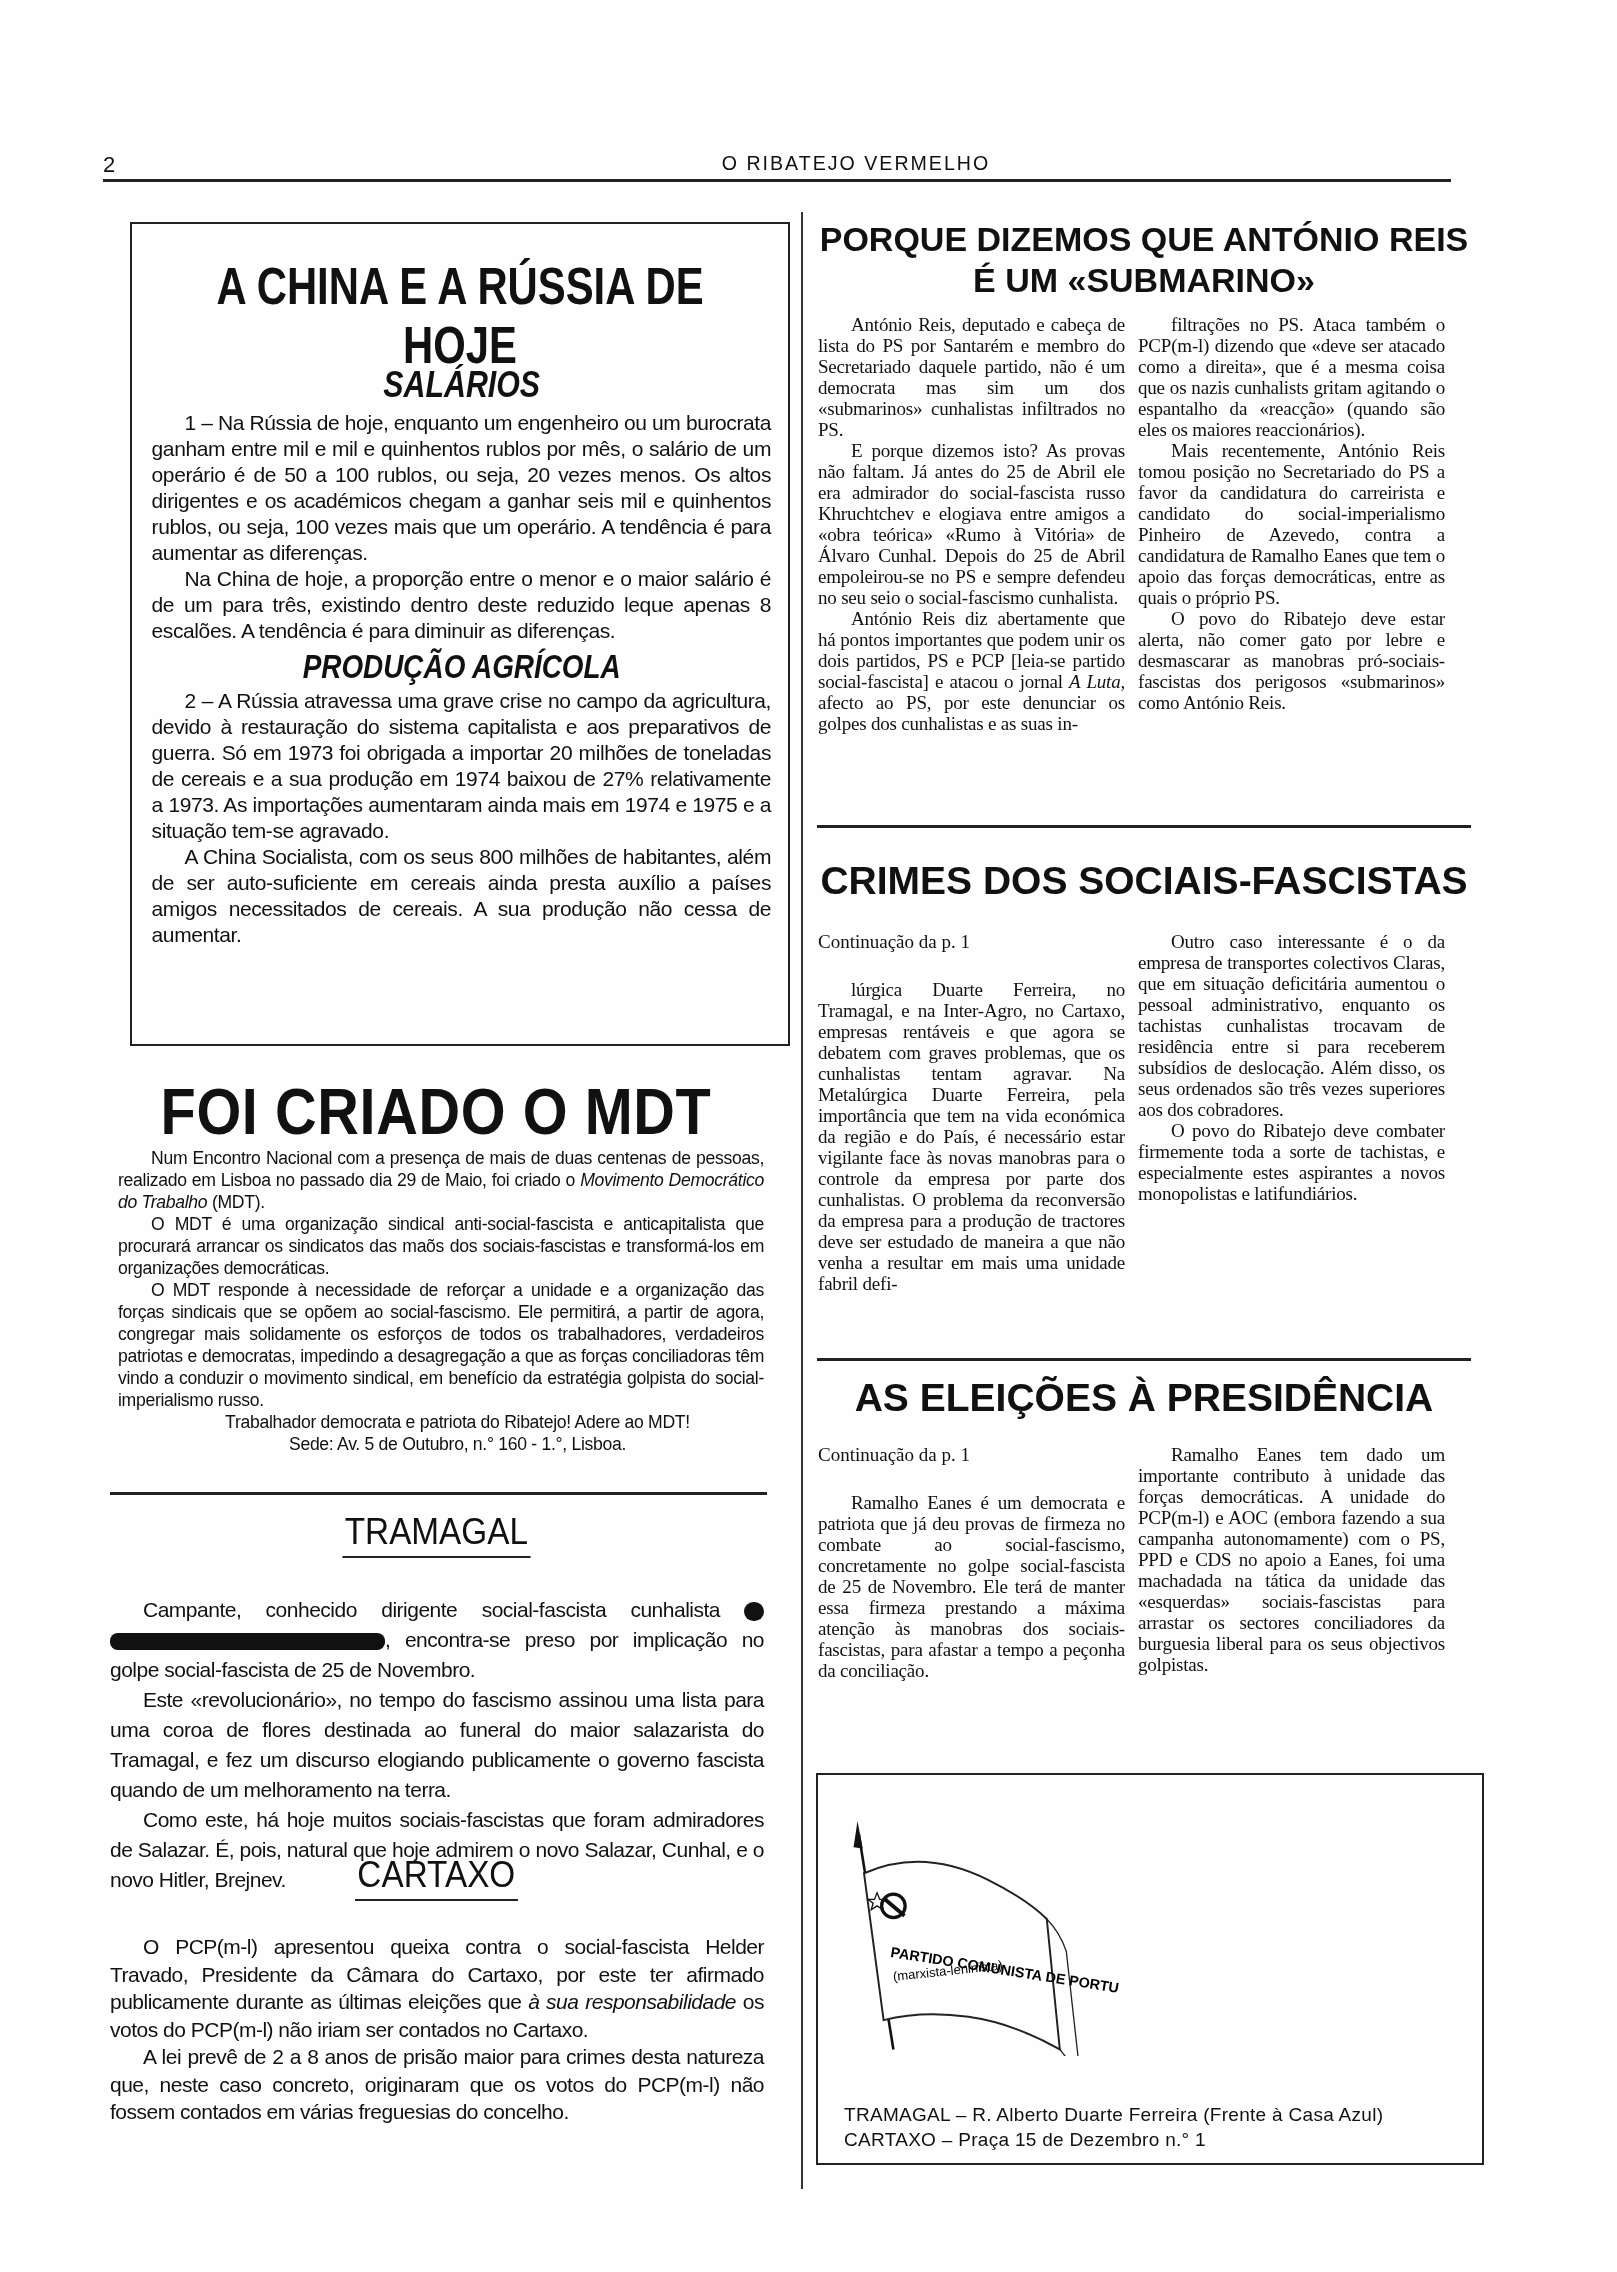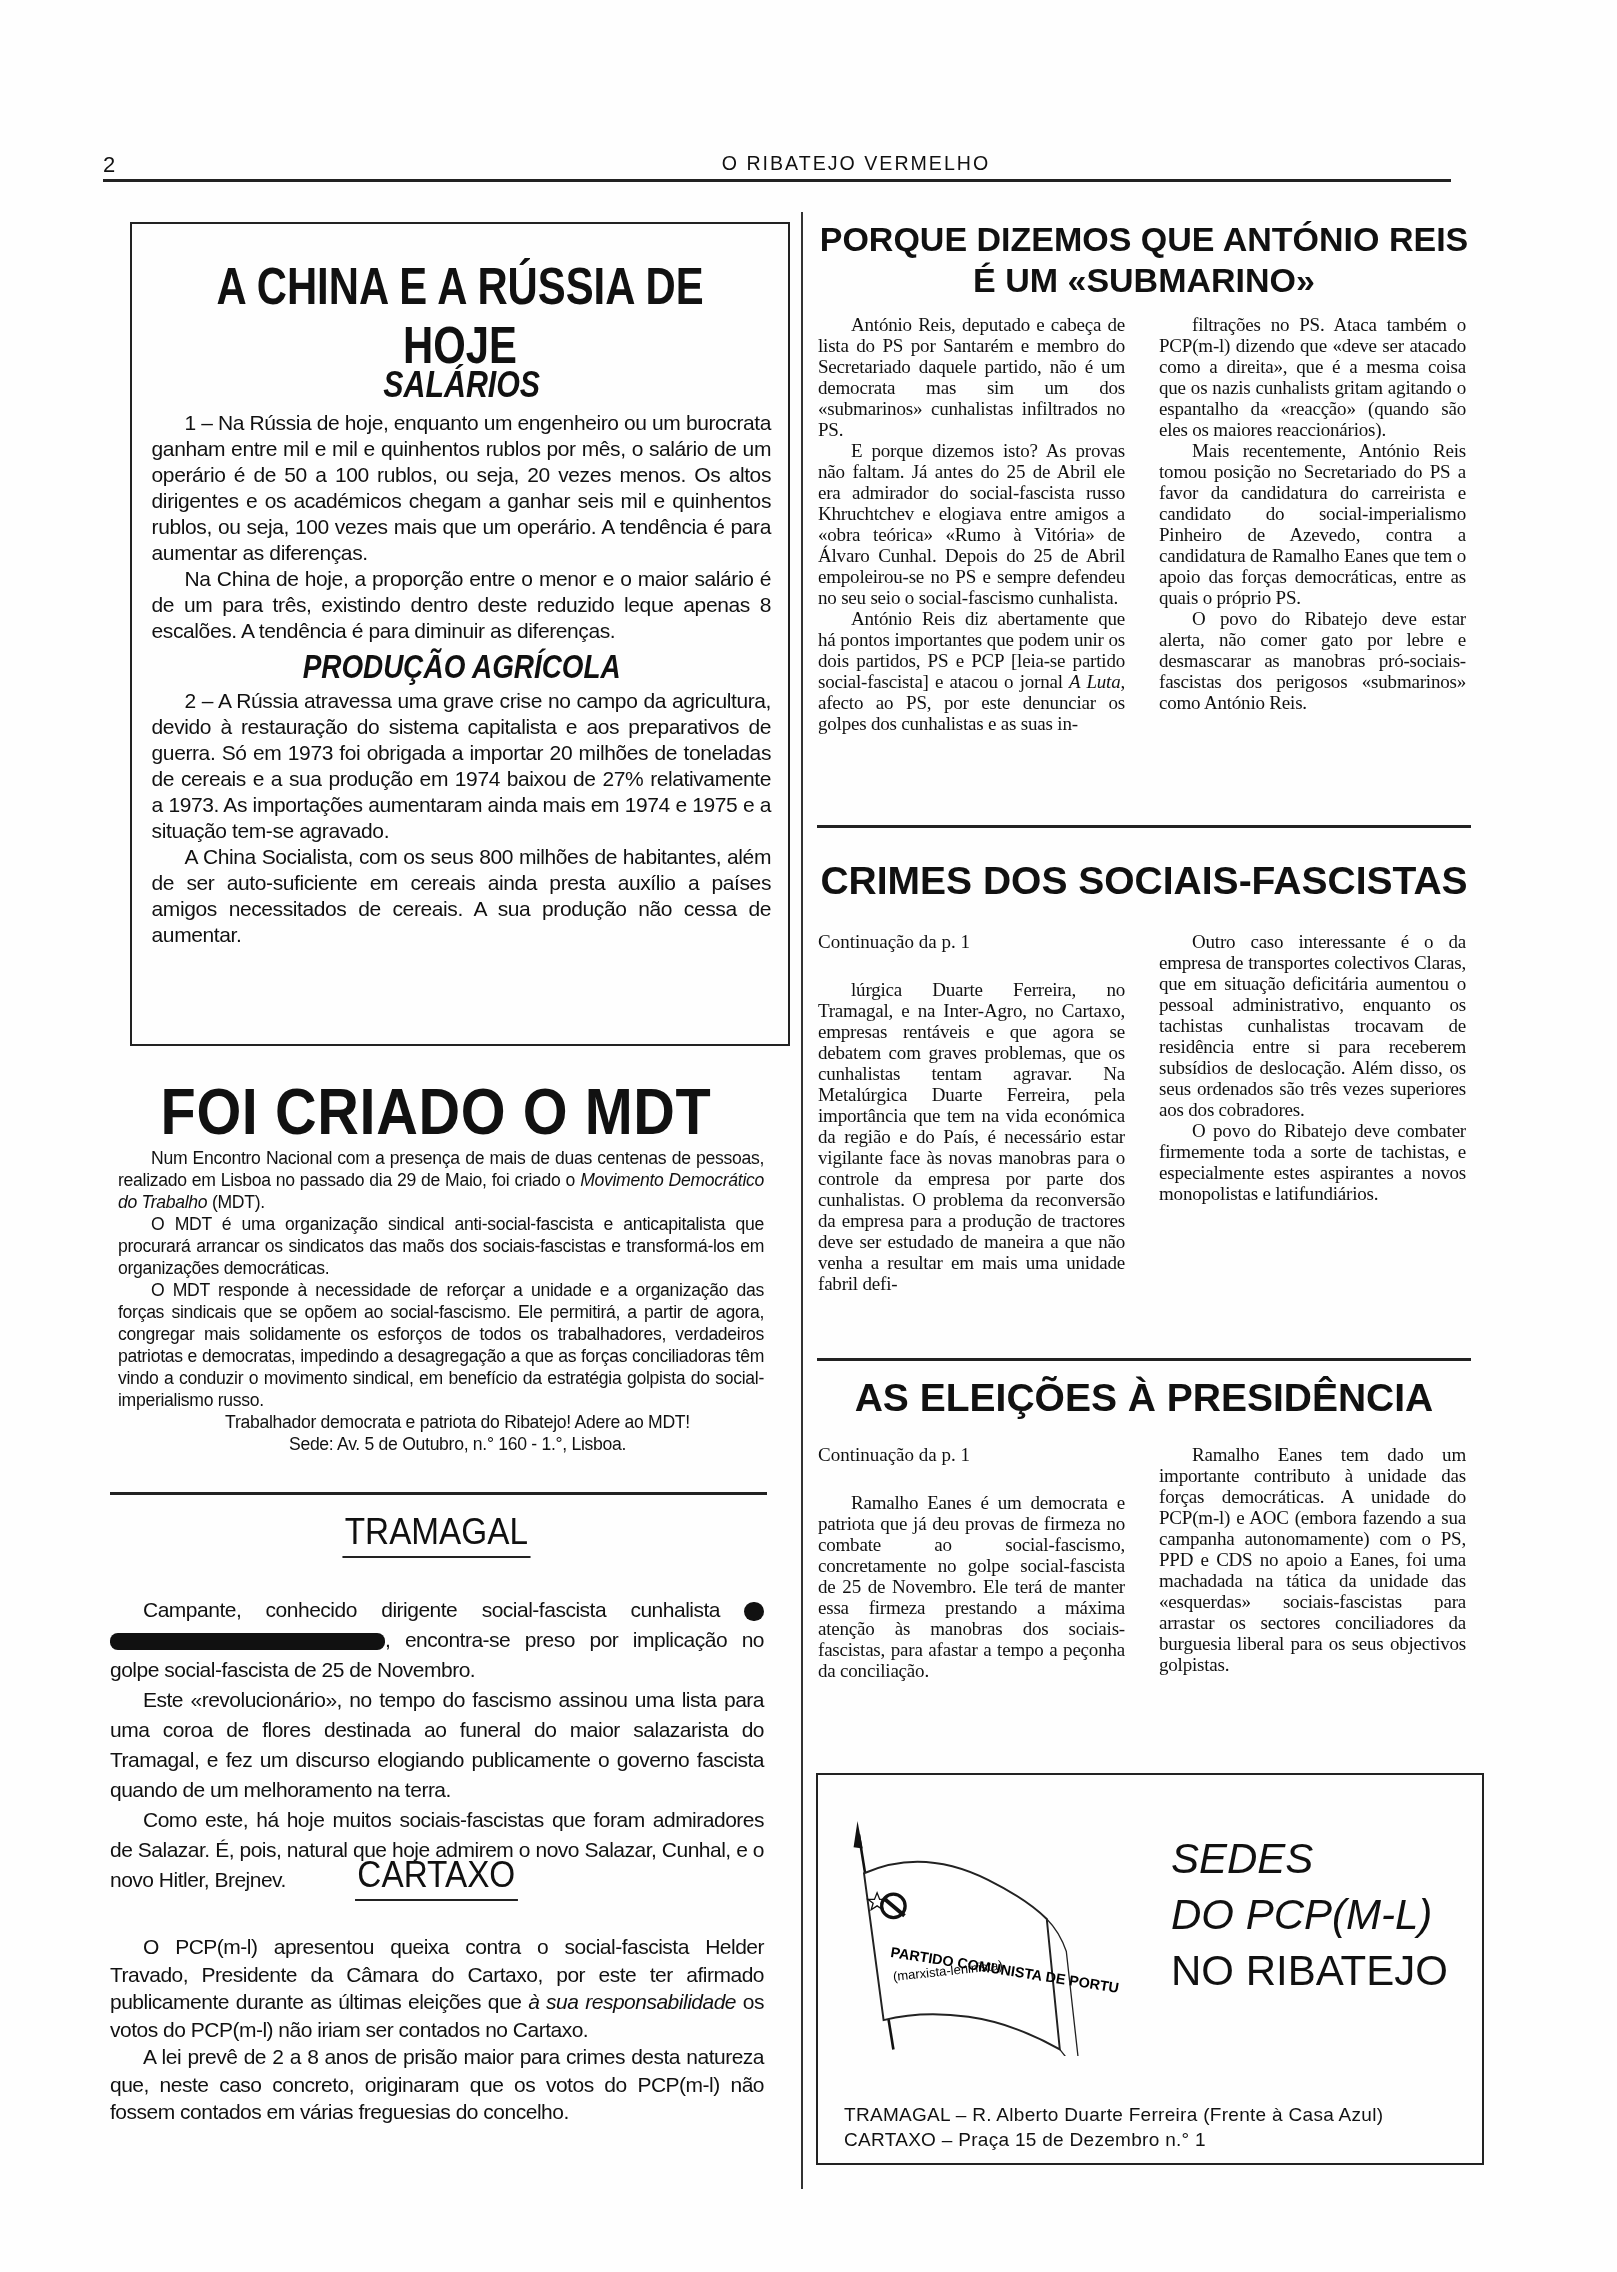--- a/index.html
+++ b/index.html
@@ -34,21 +34,21 @@
   .sec-h span { border-bottom:2.6px solid #222; padding:0 2.6px 2.6px; display:inline-block; transform:scaleX(0.9); }
   .tram-body { position:absolute; left:110px; width:654px; top:1595px; }
   .tram-body .para { font-size:21px; line-height:30px; letter-spacing:-0.5px; }
   .redact { display:inline-block; width:275px; height:17px; background:#111; border-radius:7.8px; vertical-align:middle; }
   .dot { display:inline-block; width:19.6px; height:19.6px; background:#111; border-radius:50%; vertical-align:middle; }
   .cart-body { position:absolute; left:110px; width:654px; top:1935px; }
   .cart-body .para { font-size:21px; line-height:27.5px; letter-spacing:-0.5px; }
 
   
   .rhead { position:absolute; left:817px; width:654px; text-align:center; font-weight:bold; }
-  .cols2 { position:absolute; display:flex; gap:34px; }
+  .cols2 { position:absolute; display:flex; gap:13px; }
   .cols2 .col { width:307px; }
   .serif .para { font-size:19px; line-height:21px; letter-spacing:-0.2px; }
   .serif .para.first { text-indent:33px; }
   .cont { font-size:19px; margin:0; }
   .rule-right { position:absolute; left:817px; width:654px; height:2.6px; background:#222; }
 
   
   .sedes-box { position:absolute; left:816px; top:1773px; width:668px; height:392px; border:2.6px solid #222; box-sizing:border-box; }
   .sedes-text { position:absolute; left:353px; top:56px; font-size:42px; font-style:italic; line-height:56px; }
   .flag { position:absolute; left:26px; top:33px; width:275px; height:248px; }
@@ -148,25 +148,20 @@
       <polygon points="20,20 28,62 14,60" fill="#111"></polygon>
       <line x1="22" y1="40" x2="75" y2="370" stroke="#111" stroke-width="4"></line>
       <path d="M30,100 Q120,60 220,110 Q280,140 310,170 L330,370 Q260,330 190,320 Q120,310 60,325 Z" fill="#fff" stroke="#222" stroke-width="3"></path>
       <path d="M310,170 Q330,190 340,220 L360,400 Q345,390 330,370" fill="none" stroke="#222" stroke-width="2"></path>
       <circle cx="75" cy="150" r="18" fill="none" stroke="#111" stroke-width="5"></circle>
       <polygon points="50,130 54,140 64,140 56,146 59,156 50,150 41,156 44,146 36,140 46,140" fill="none" stroke="#111" stroke-width="2"></polygon>
       <line x1="62" y1="140" x2="92" y2="165" stroke="#111" stroke-width="6"></line>
       <text x="70" y="228" font-size="22" font-family="Liberation Sans, sans-serif" font-weight="bold" transform="rotate(9 70 228)">PARTIDO COMUNISTA DE PORTUGAL</text>
       <text x="75" y="265" font-size="20" font-family="Liberation Sans, sans-serif" transform="rotate(-6 75 265)">(marxista-leninista)</text>
     </svg>
-    <div class="sedes-text">
-      <div>SEDES</div>
-      <div>DO PCP(M-L)</div>
-      <div style="font-style:normal">NO RIBATEJO</div>
-    </div>
     <div class="addr">
       <div>TRAMAGAL – R. Alberto Duarte Ferreira (Frente à Casa Azul)</div>
       <div>CARTAXO – Praça 15 de Dezembro n.° 1</div>
     </div>
   </div>
 
 </div>
 
 
 </body></html>

